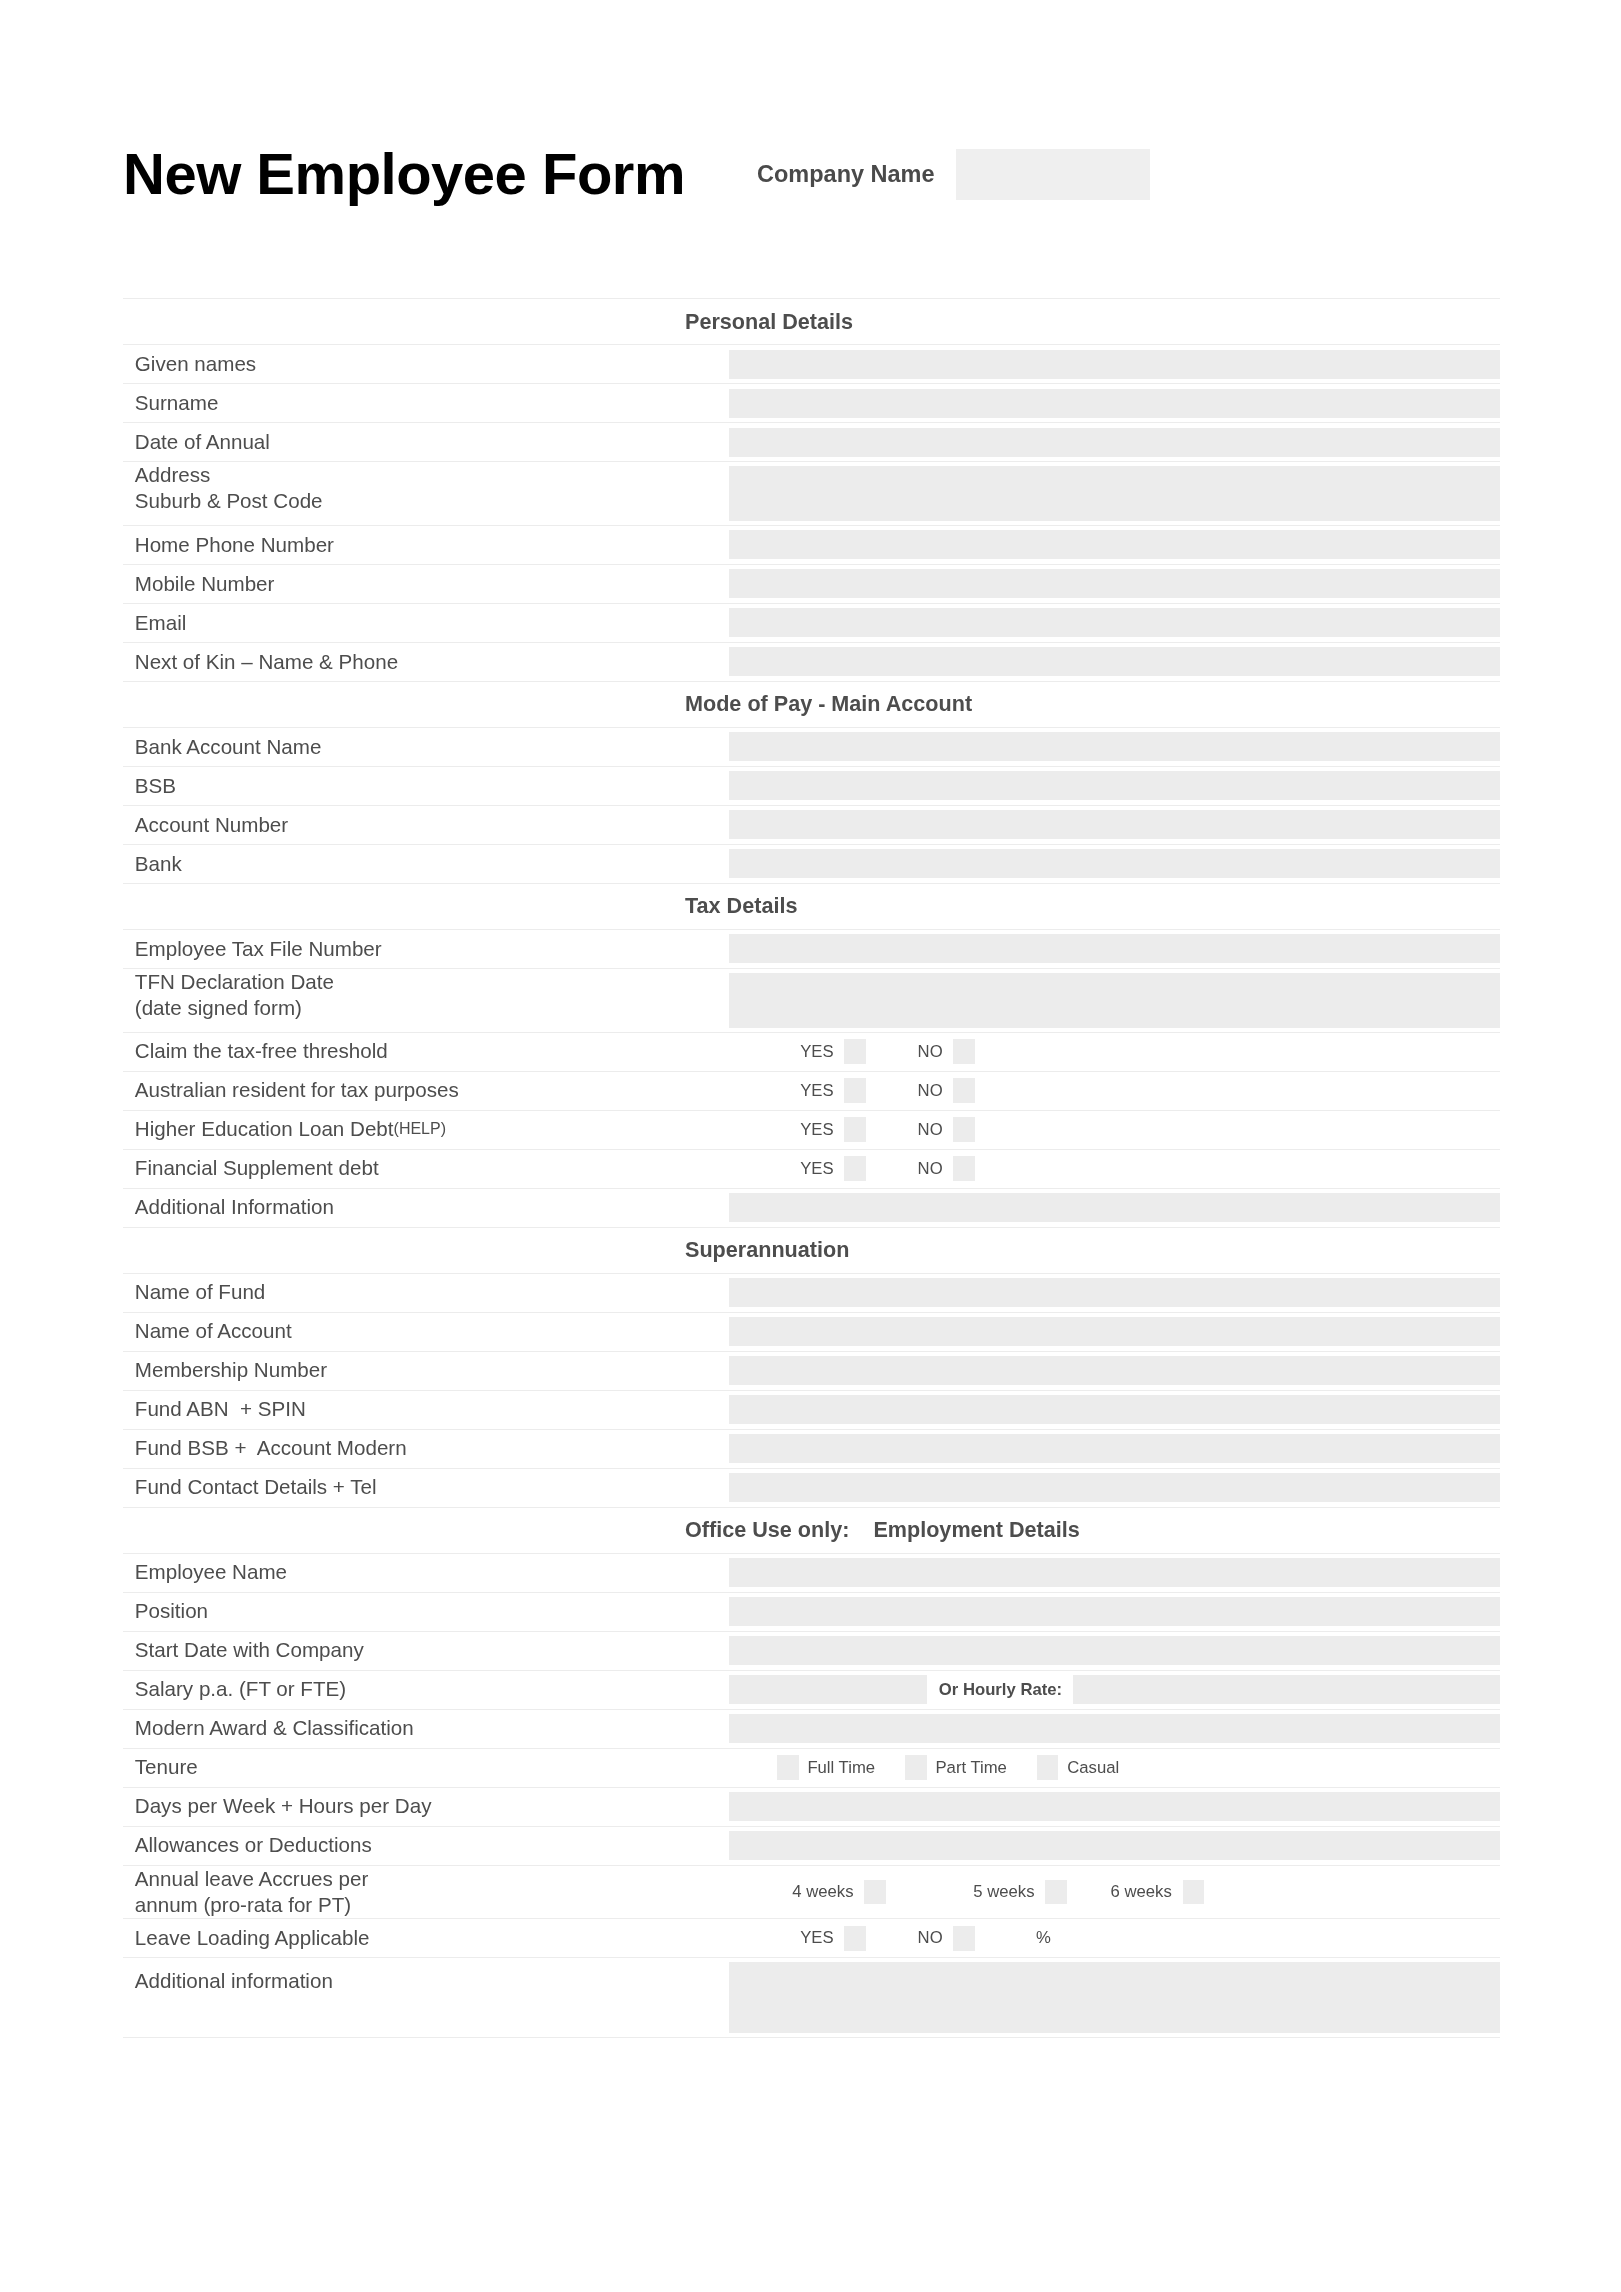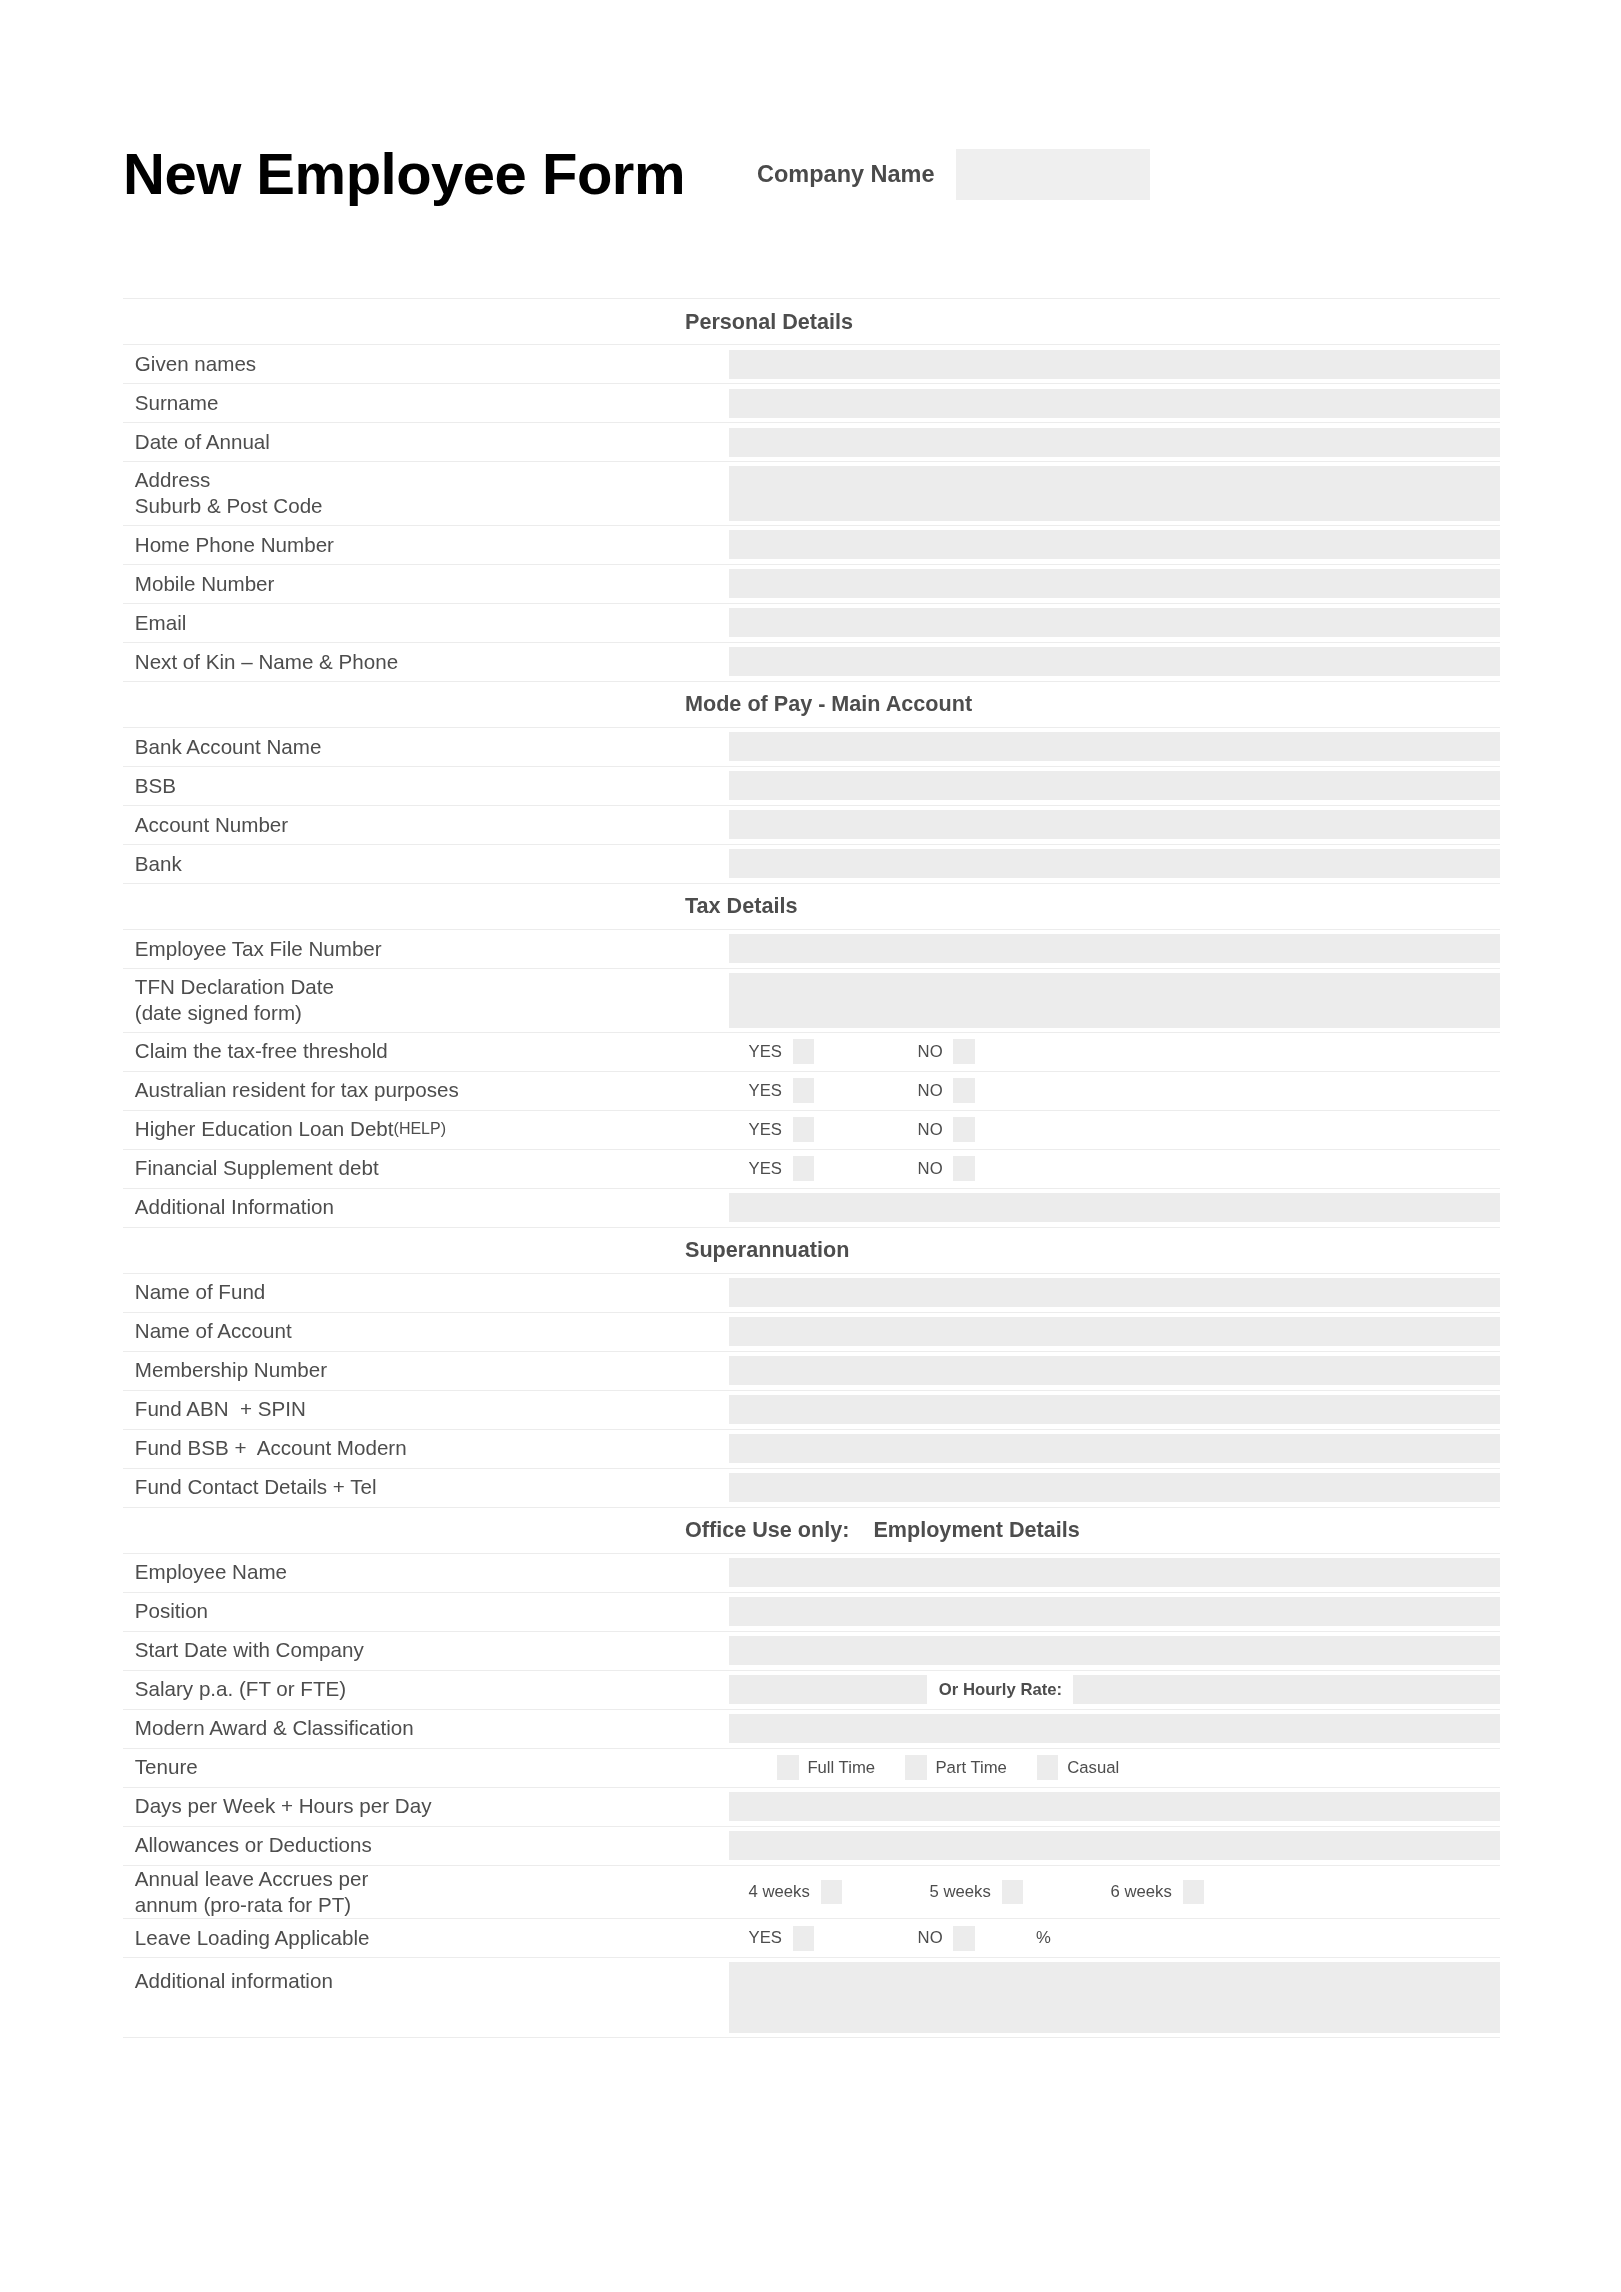--- a/index.html
+++ b/index.html
@@ -77,21 +77,21 @@
     width: 560px;
     flex: 0 0 560px;
     display: flex;
     align-items: center;
     padding-left: 11.8px;
     font-size: 20.6px;
     color: #4d4d4d;
     line-height: 1.28;
   }
 
-  .label-cell.two-line { align-items: center; }
+  .label-cell.two-line { align-items: flex-start; }
 
   .label-cell .small { font-size: 16px; }
 
   .value-cell {
     flex: 1 1 auto;
     display: flex;
     align-items: center;
     position: relative;
     padding: 3.9px 0;
   }
@@ -130,20 +130,21 @@
     display: flex;
     align-items: center;
     width: 100%;
     padding-left: 19.6px;
   }
 
   .opt {
     display: flex;
     align-items: center;
     white-space: nowrap;
+    justify-content: center;
   }
 
   .opt-label {
     font-size: 16.7px;
     color: #4d4d4d;
   }
 
   .opt-box {
     width: 21.6px;
     height: 24.5px;

